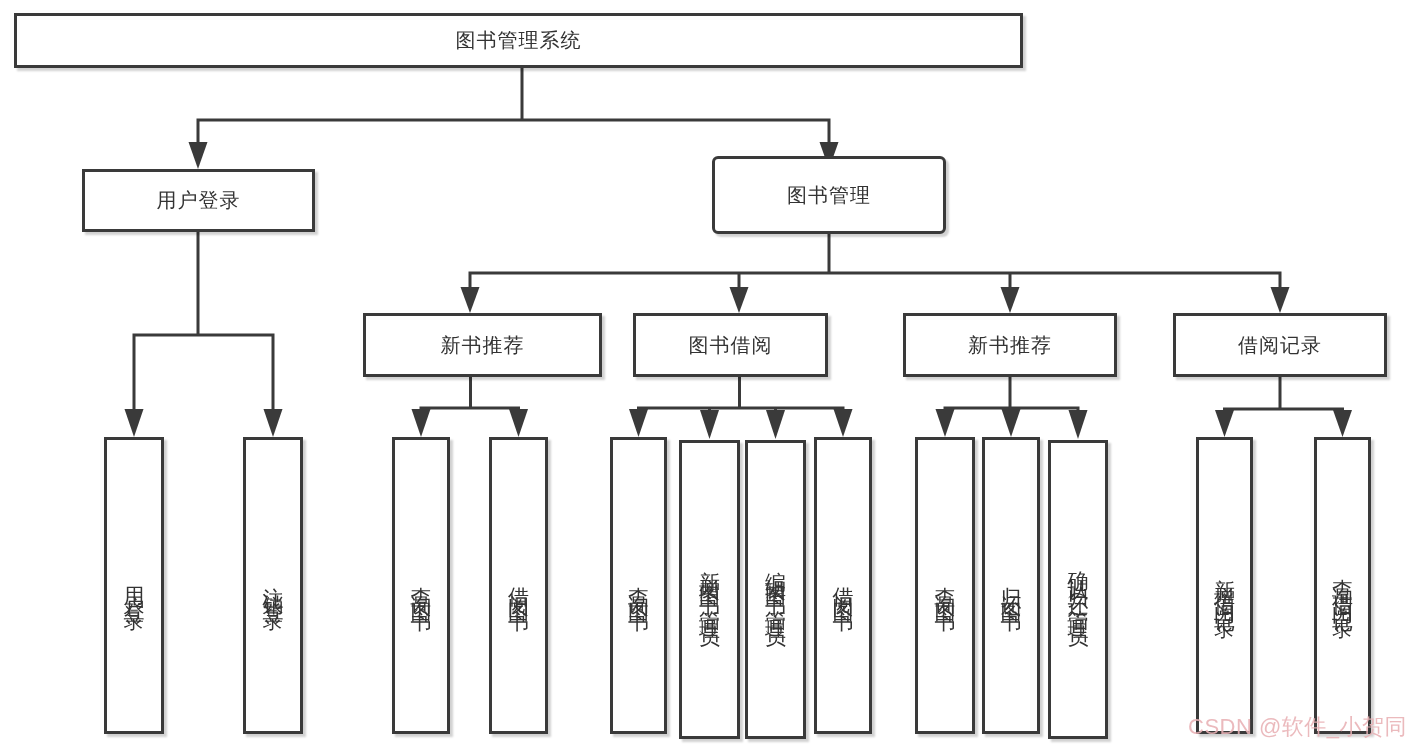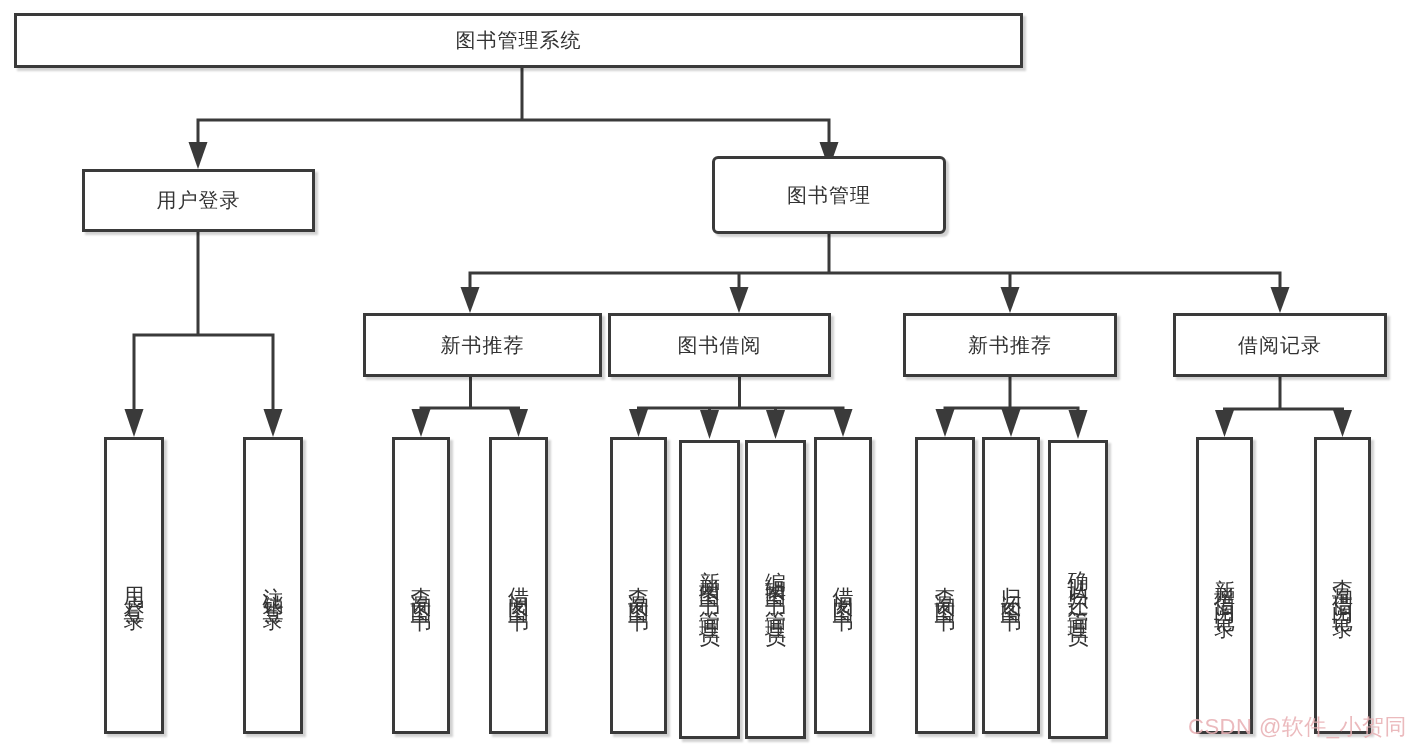--- a/index.html
+++ b/index.html
@@ -102,21 +102,21 @@
   <div class="hnode" style="left:82px;top:169px;width:233px;height:63px;">
     <span>用户登录</span>
   </div>
   <div class="hnode" style="left:712px;top:156px;width:234px;height:78px;border-radius:6px;">
     <span>图书管理</span>
   </div>
 
   <div class="hnode" style="left:363px;top:313px;width:239px;height:64px;">
     <span>新书推荐</span>
   </div>
-  <div class="hnode" style="left:608px;top:313px;width:223px;height:64px;">
+  <div class="hnode" style="left:633px;top:313px;width:195px;height:64px;">
     <span>图书借阅</span>
   </div>
   <div class="hnode" style="left:903px;top:313px;width:214px;height:64px;">
     <span>新书推荐</span>
   </div>
   <div class="hnode" style="left:1173px;top:313px;width:214px;height:64px;">
     <span>借阅记录</span>
   </div>
 
   <div class="vnode" style="left:104px;top:437px;width:60px;height:297px;">

